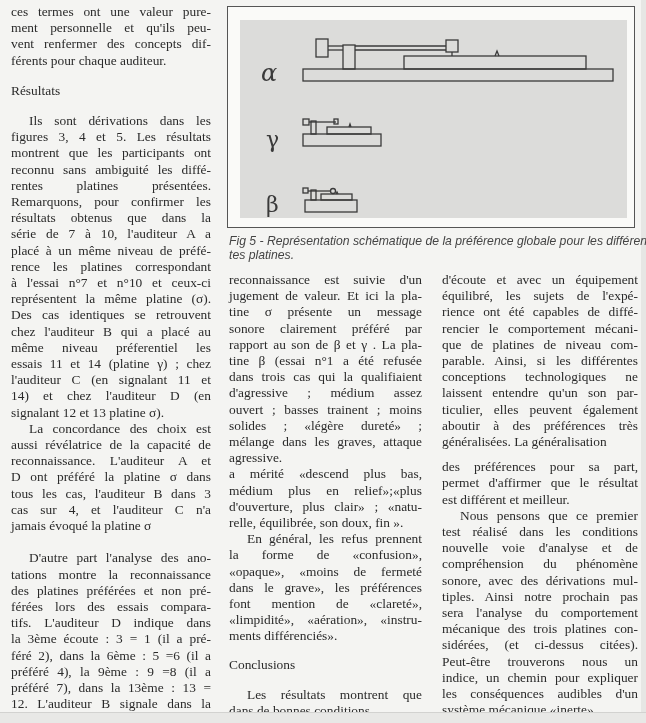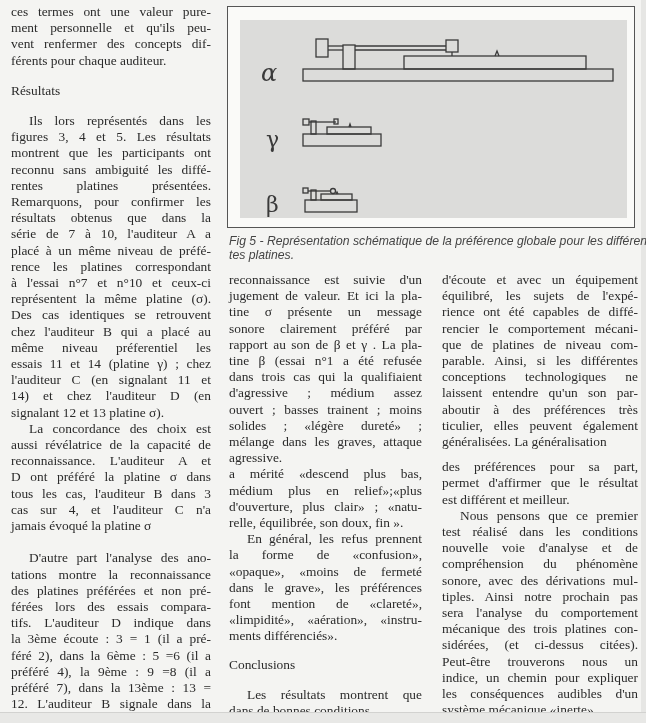--- a/index.html
+++ b/index.html
@@ -61,21 +61,21 @@
   <p>
       <span class="line">ces termes ont une valeur pure-</span>
       <span class="line">ment personnelle et qu'ils peu-</span>
       <span class="line">vent renfermer des concepts dif-</span>
       <span class="line last">férents pour chaque auditeur.</span>
     </p>
   <div style="height:14px"></div>
   <p class="heading">Résultats</p>
   <div style="height:14px"></div>
   <p>
-      <span class="line indent">Ils lors représentés dans les</span>
+      <span class="line indent">Ils sont dérivations dans les</span>
       <span class="line">figures 3, 4 et 5. Les résultats</span>
       <span class="line">montrent que les participants ont</span>
       <span class="line">reconnu sans ambiguité les diffé-</span>
       <span class="line">rentes platines présentées.</span>
       <span class="line">Remarquons, pour confirmer les</span>
       <span class="line">résultats obtenus que dans la</span>
       <span class="line">série de 7 à 10, l'auditeur A a</span>
       <span class="line">placé à un même niveau de préfé-</span>
       <span class="line">rence les platines correspondant</span>
       <span class="line">à l'essai n°7 et n°10 et ceux-ci</span>
@@ -205,22 +205,22 @@
 <div id="col3" class="col">
   <p>
       <span class="line">d'écoute et avec un équipement</span>
       <span class="line">équilibré, les sujets de l'expé-</span>
       <span class="line">rience ont été capables de diffé-</span>
       <span class="line">rencier le comportement mécani-</span>
       <span class="line">que de platines de niveau com-</span>
       <span class="line">parable. Ainsi, si les différentes</span>
       <span class="line">conceptions technologiques ne</span>
       <span class="line">laissent entendre qu'un son par-</span>
+      <span class="line">ticulier, elles peuvent également</span>
       <span class="line">aboutir à des préférences très</span>
-      <span class="line">ticulier, elles peuvent également</span>
       <span class="line last">généralisées. La généralisation</span>
     </p>
   <div style="height:9px"></div>
   <p>
       <span class="line">des préférences pour sa part,</span>
       <span class="line">permet d'affirmer que le résultat</span>
       <span class="line last">est différent et meilleur.</span>
     </p>
   <p>
       <span class="line indent">Nous pensons que ce premier</span>

